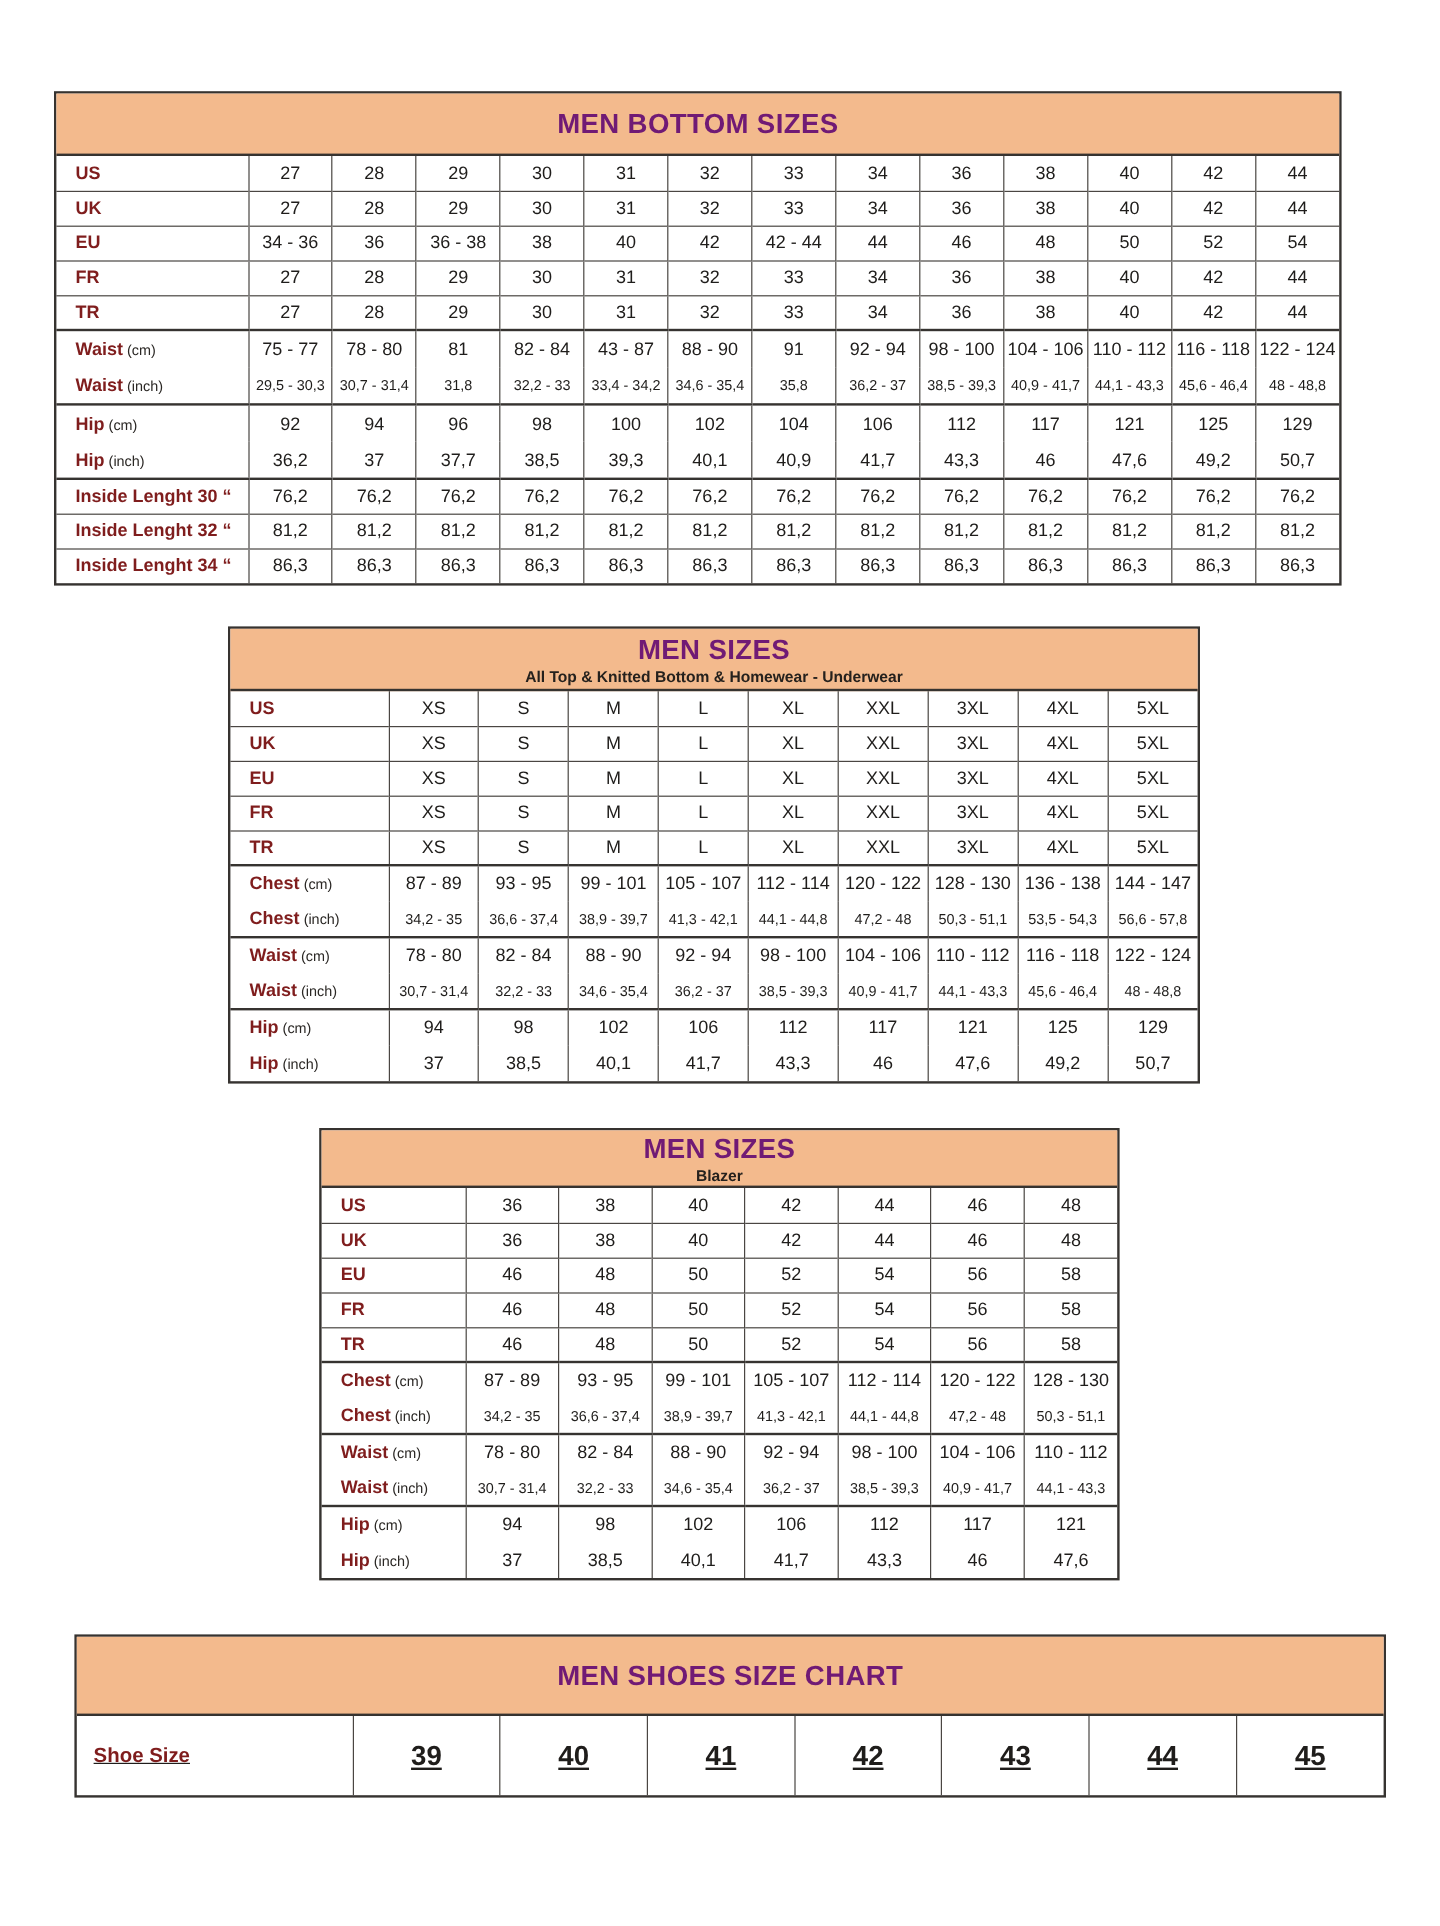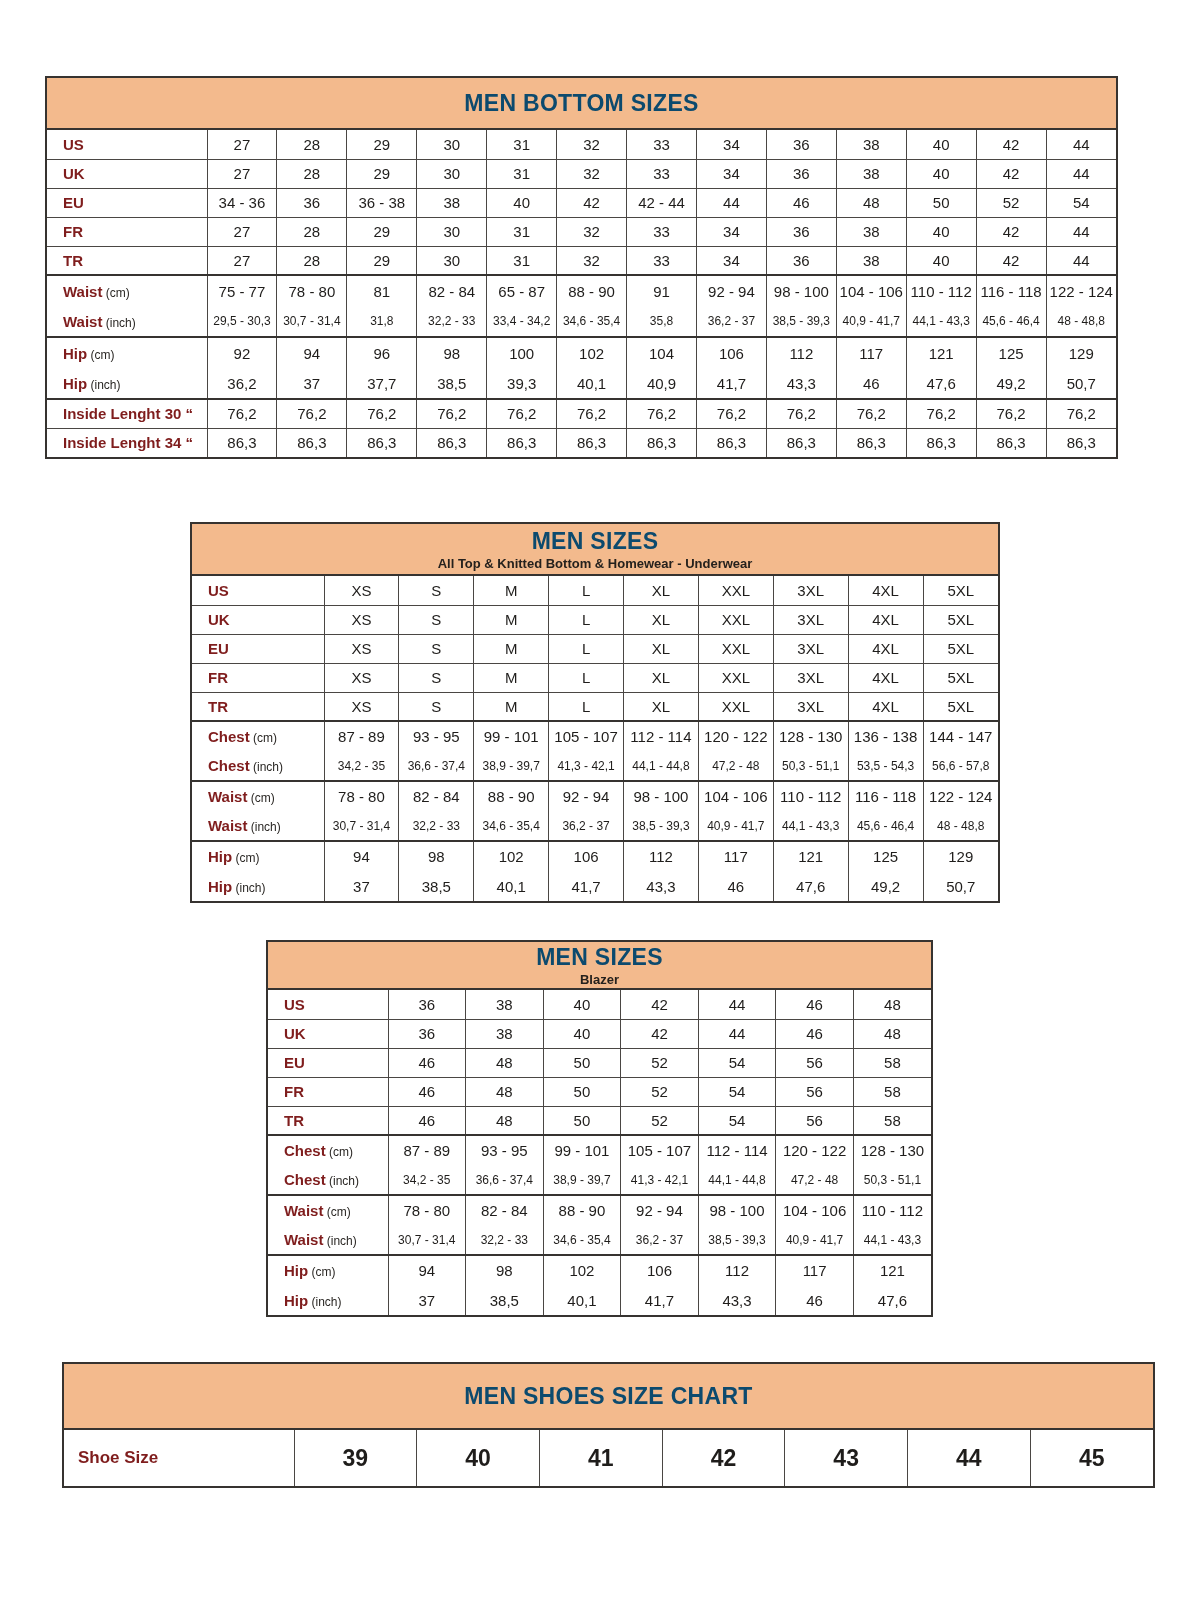--- a/index.html
+++ b/index.html
@@ -23,21 +23,21 @@
     background:#F3BA8D;
     border-bottom:2px solid #363330;
     display:flex; flex-direction:column; align-items:center; justify-content:center;
     text-align:center;
   }
   #t1 .hdr { height:52px; }
   #t2 .hdr { height:52px; }
   #t3 .hdr { height:48px; }
   #t4 .hdr { height:66px; }
   .title {
-    font-weight:bold; font-size:23px; letter-spacing:0.3px; color:#0c4a6e;
+    font-weight:bold; font-size:23px; letter-spacing:0.3px; color:#701a75;
   }
   .subtitle {
     font-weight:bold; font-size:13px; margin-top:1px; color:#25211d;
   }
 
   table { border-collapse:collapse; width:100%; table-layout:fixed; }
   #t1 col.label-col { width:160px; }
   #t2 col.label-col { width:132px; }
   #t3 col.label-col { width:120px; }
   #t4 col.label-col { width:230px; }
@@ -52,21 +52,21 @@
   th .unit { font-size:12px; font-weight:normal; color:#2a2724; }
 
   tr.group-start > * { border-top:2.5px solid #363330; }
   tr.divided > *     { border-top:1.5px solid #4a4643; }
   tbody tr:first-child > * { border-top:none; }
   tr.small td { font-size:12px; }
 
   #t1 tr { height:29px; }           #t1 tr.pair { height:31px; }
   #t2 tr, #t3 tr { height:29px; }   #t2 tr.pair, #t3 tr.pair { height:30px; }
 
-  #t4 tr.boldvals { height:56px; }
+  #t4 tr.boldvals { height:66px;text-decoration:underline; }
   #t4 tr.boldvals td { font-weight:bold; font-size:23px; }
   #t4 tr:not(.boldvals) { height:36px; }
   #t4 th { padding-left:14px; }
   #t4 th .lab  { font-size:17px; }
   #t4 th .unit { font-size:17px; font-weight:bold; color:#161412; }
   #t4 td { font-size:15px; }
 </style>
 </head>
 <body>
 
@@ -158,21 +158,21 @@
           <td>40</td>
           <td>42</td>
           <td>44</td>
         </tr>
         <tr class="group-start pair">
           <th><span class="lab">Waist</span><span class="unit"> (cm)</span></th>
           <td>75 - 77</td>
           <td>78 - 80</td>
           <td>81</td>
           <td>82 - 84</td>
-          <td>65 - 87</td>
+          <td>43 - 87</td>
           <td>88 - 90</td>
           <td>91</td>
           <td>92 - 94</td>
           <td>98 - 100</td>
           <td>104 - 106</td>
           <td>110 - 112</td>
           <td>116 - 118</td>
           <td>122 - 124</td>
         </tr>
         <tr class="pair small">
@@ -231,20 +231,36 @@
           <td>76,2</td>
           <td>76,2</td>
           <td>76,2</td>
           <td>76,2</td>
           <td>76,2</td>
           <td>76,2</td>
           <td>76,2</td>
           <td>76,2</td>
           <td>76,2</td>
           <td>76,2</td>
+        </tr>
+        <tr class="divided">
+          <th><span class="lab">Inside Lenght 32 “</span></th>
+          <td>81,2</td>
+          <td>81,2</td>
+          <td>81,2</td>
+          <td>81,2</td>
+          <td>81,2</td>
+          <td>81,2</td>
+          <td>81,2</td>
+          <td>81,2</td>
+          <td>81,2</td>
+          <td>81,2</td>
+          <td>81,2</td>
+          <td>81,2</td>
+          <td>81,2</td>
         </tr>
         <tr class="divided">
           <th><span class="lab">Inside Lenght 34 “</span></th>
           <td>86,3</td>
           <td>86,3</td>
           <td>86,3</td>
           <td>86,3</td>
           <td>86,3</td>
           <td>86,3</td>
           <td>86,3</td>

